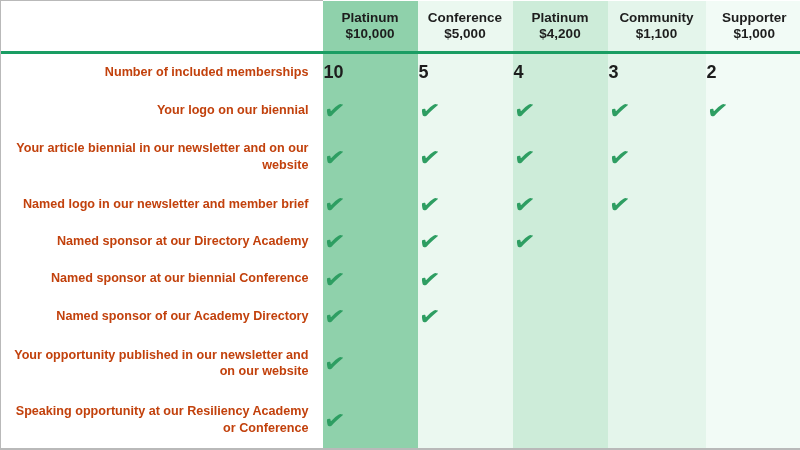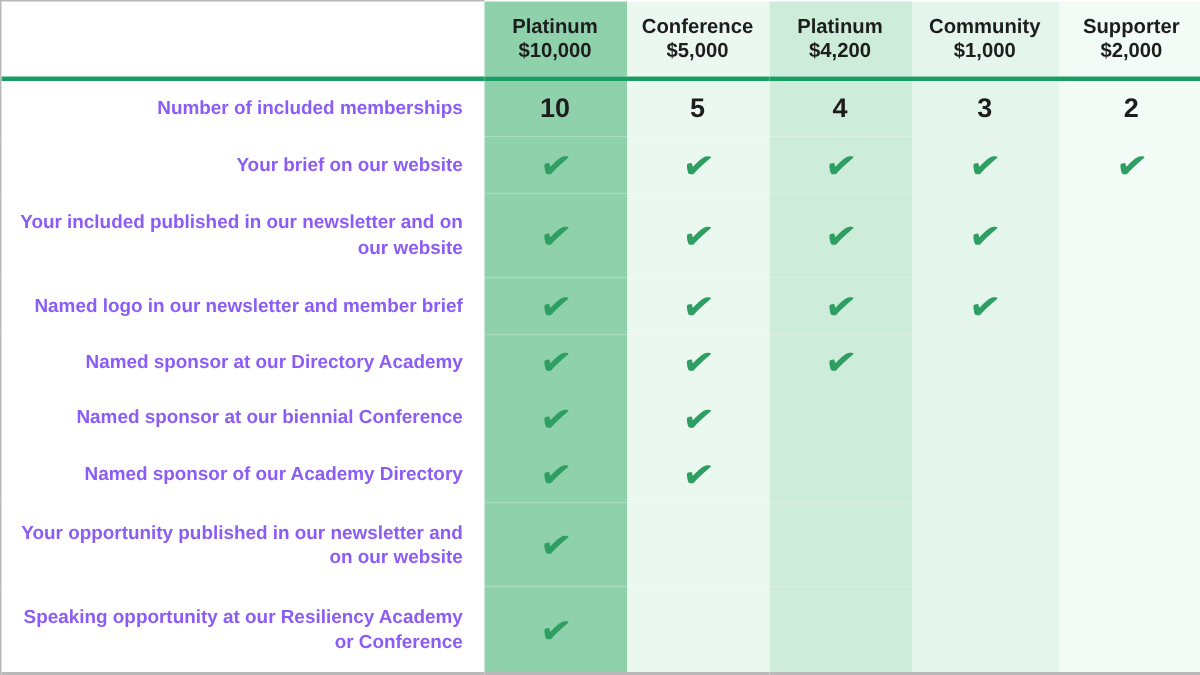--- a/index.html
+++ b/index.html
@@ -50,26 +50,25 @@
   .header-row .tier-name { display: block; }
   .header-row .tier-price { display: block; text-align: center; }
 
   
   td.feature-cell {
     text-align: right;
     padding: 8px 14px 8px 10px;
     font-size: 12.6px;
     font-weight: bold;
     line-height: 1.32;
-    color: #8b5cf6;
+    color: #c2410c;
     background: #ffffff;
     border-left: 1px solid #b9b9b9;
   }
   td.tier-cell {
-    text-align: center;
     vertical-align: middle;
     font-size: 18px;
     font-weight: bold;
     color: #1d1d1d;
   }
   td.tier-cell .check {
     display: inline-block;
     font-size: 25px;
     line-height: 1;
     color: #2e9e62;
@@ -139,25 +138,25 @@
         <td class="bg-1">
           <span class="tier-name">Conference</span>
           <span class="tier-price">$5,000</span>
         </td>
         <td class="bg-2">
           <span class="tier-name">Platinum</span>
           <span class="tier-price">$4,200</span>
         </td>
         <td class="bg-3">
           <span class="tier-name">Community</span>
-          <span class="tier-price">$1,000</span>
+          <span class="tier-price">$1,100</span>
         </td>
         <td class="bg-4 last-col">
           <span class="tier-name">Supporter</span>
-          <span class="tier-price">$2,000</span>
+          <span class="tier-price">$1,000</span>
         </td>
       </tr>
 
       <tr class="rule-row">
         <td class="rule-feature"></td>
         <td class="rule-green"></td>
         <td class="rule-green"></td>
         <td class="rule-green"></td>
         <td class="rule-green"></td>
         <td class="rule-green last-col"></td>
@@ -166,30 +165,30 @@
       <tr>
         <td class="feature-cell">Number of included memberships</td>
         <td class="tier-cell bg-0"><span class="num">10</span></td>
         <td class="tier-cell bg-1"><span class="num">5</span></td>
         <td class="tier-cell bg-2"><span class="num">4</span></td>
         <td class="tier-cell bg-3"><span class="num">3</span></td>
         <td class="tier-cell bg-4 last-col"><span class="num">2</span></td>
       </tr>
 
       <tr>
-        <td class="feature-cell">Your brief on our website</td>
+        <td class="feature-cell">Your logo on our biennial</td>
         <td class="tier-cell bg-0"><span class="check">✔</span></td>
         <td class="tier-cell bg-1"><span class="check">✔</span></td>
         <td class="tier-cell bg-2"><span class="check">✔</span></td>
         <td class="tier-cell bg-3"><span class="check">✔</span></td>
         <td class="tier-cell bg-4 last-col"><span class="check">✔</span></td>
       </tr>
 
       <tr>
-        <td class="feature-cell">Your included published in our newsletter and on our website</td>
+        <td class="feature-cell">Your article biennial in our newsletter and on our website</td>
         <td class="tier-cell bg-0"><span class="check">✔</span></td>
         <td class="tier-cell bg-1"><span class="check">✔</span></td>
         <td class="tier-cell bg-2"><span class="check">✔</span></td>
         <td class="tier-cell bg-3"><span class="check">✔</span></td>
         <td class="tier-cell bg-4 last-col"><span class="check empty"></span></td>
       </tr>
 
       <tr>
         <td class="feature-cell">Named logo in our newsletter and member brief</td>
         <td class="tier-cell bg-0"><span class="check">✔</span></td>

